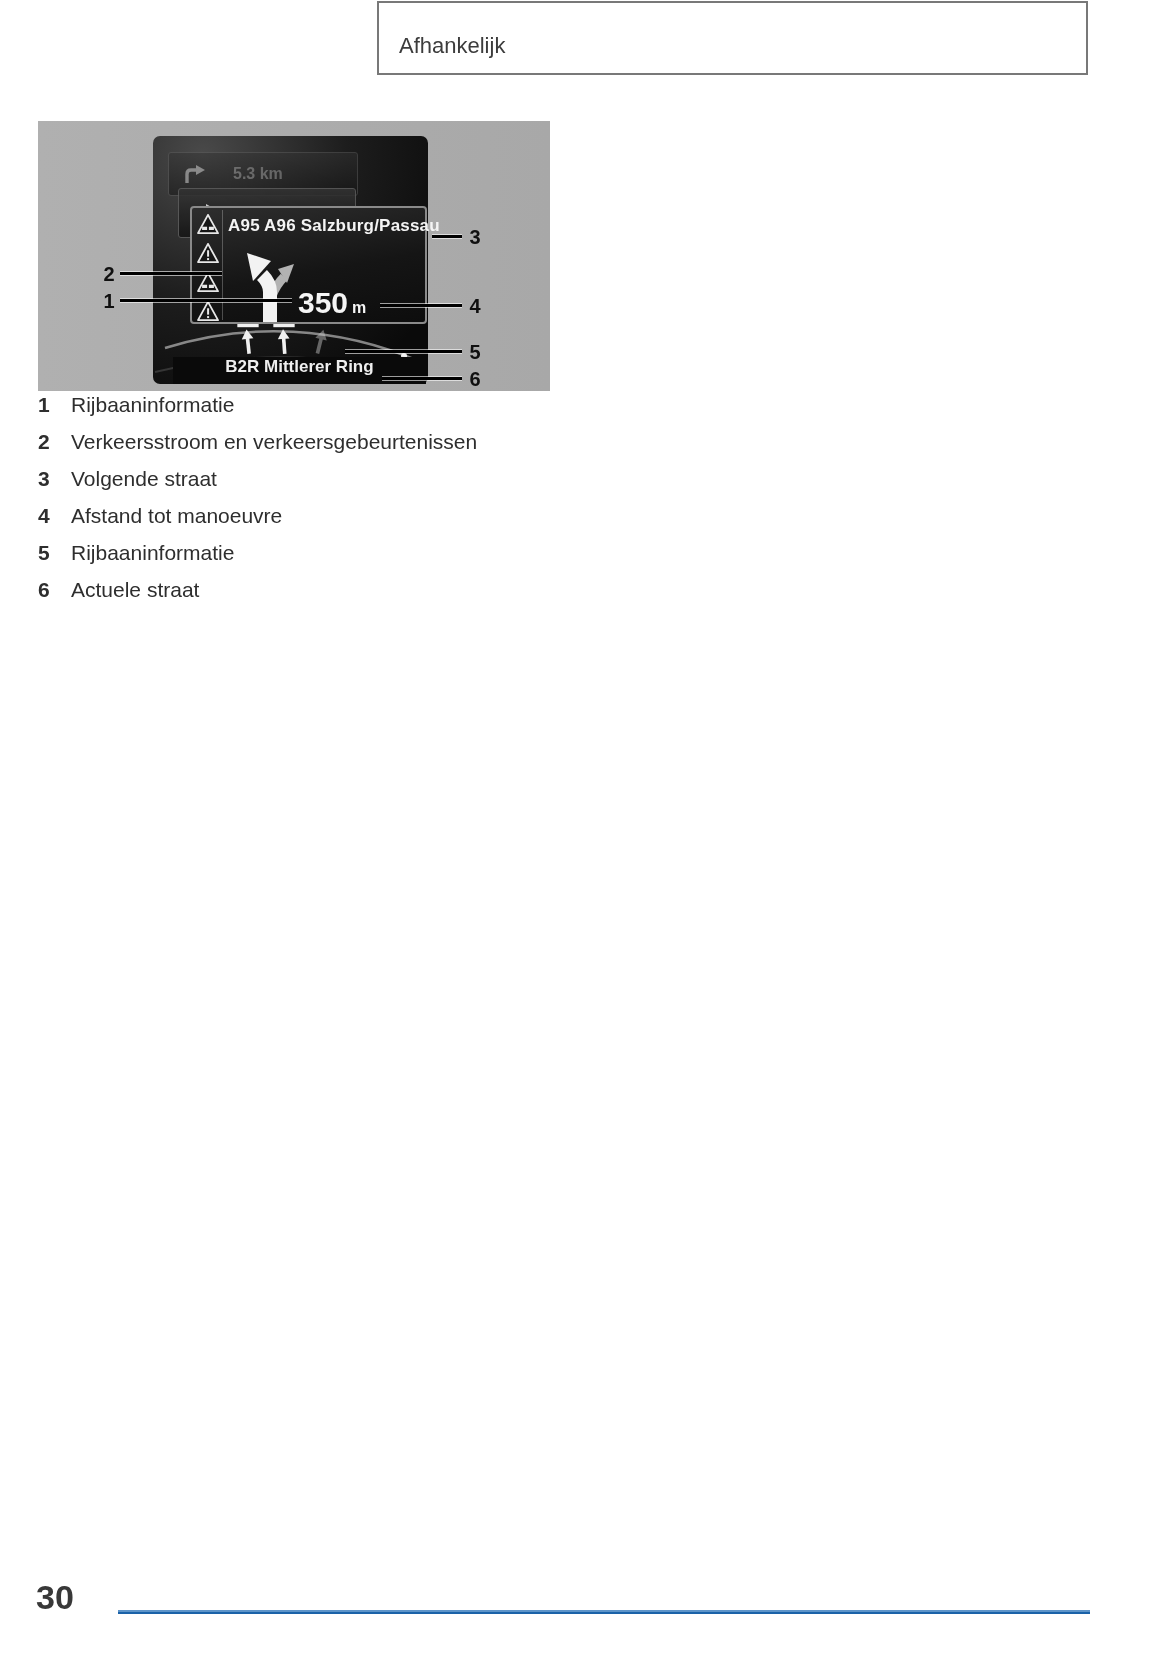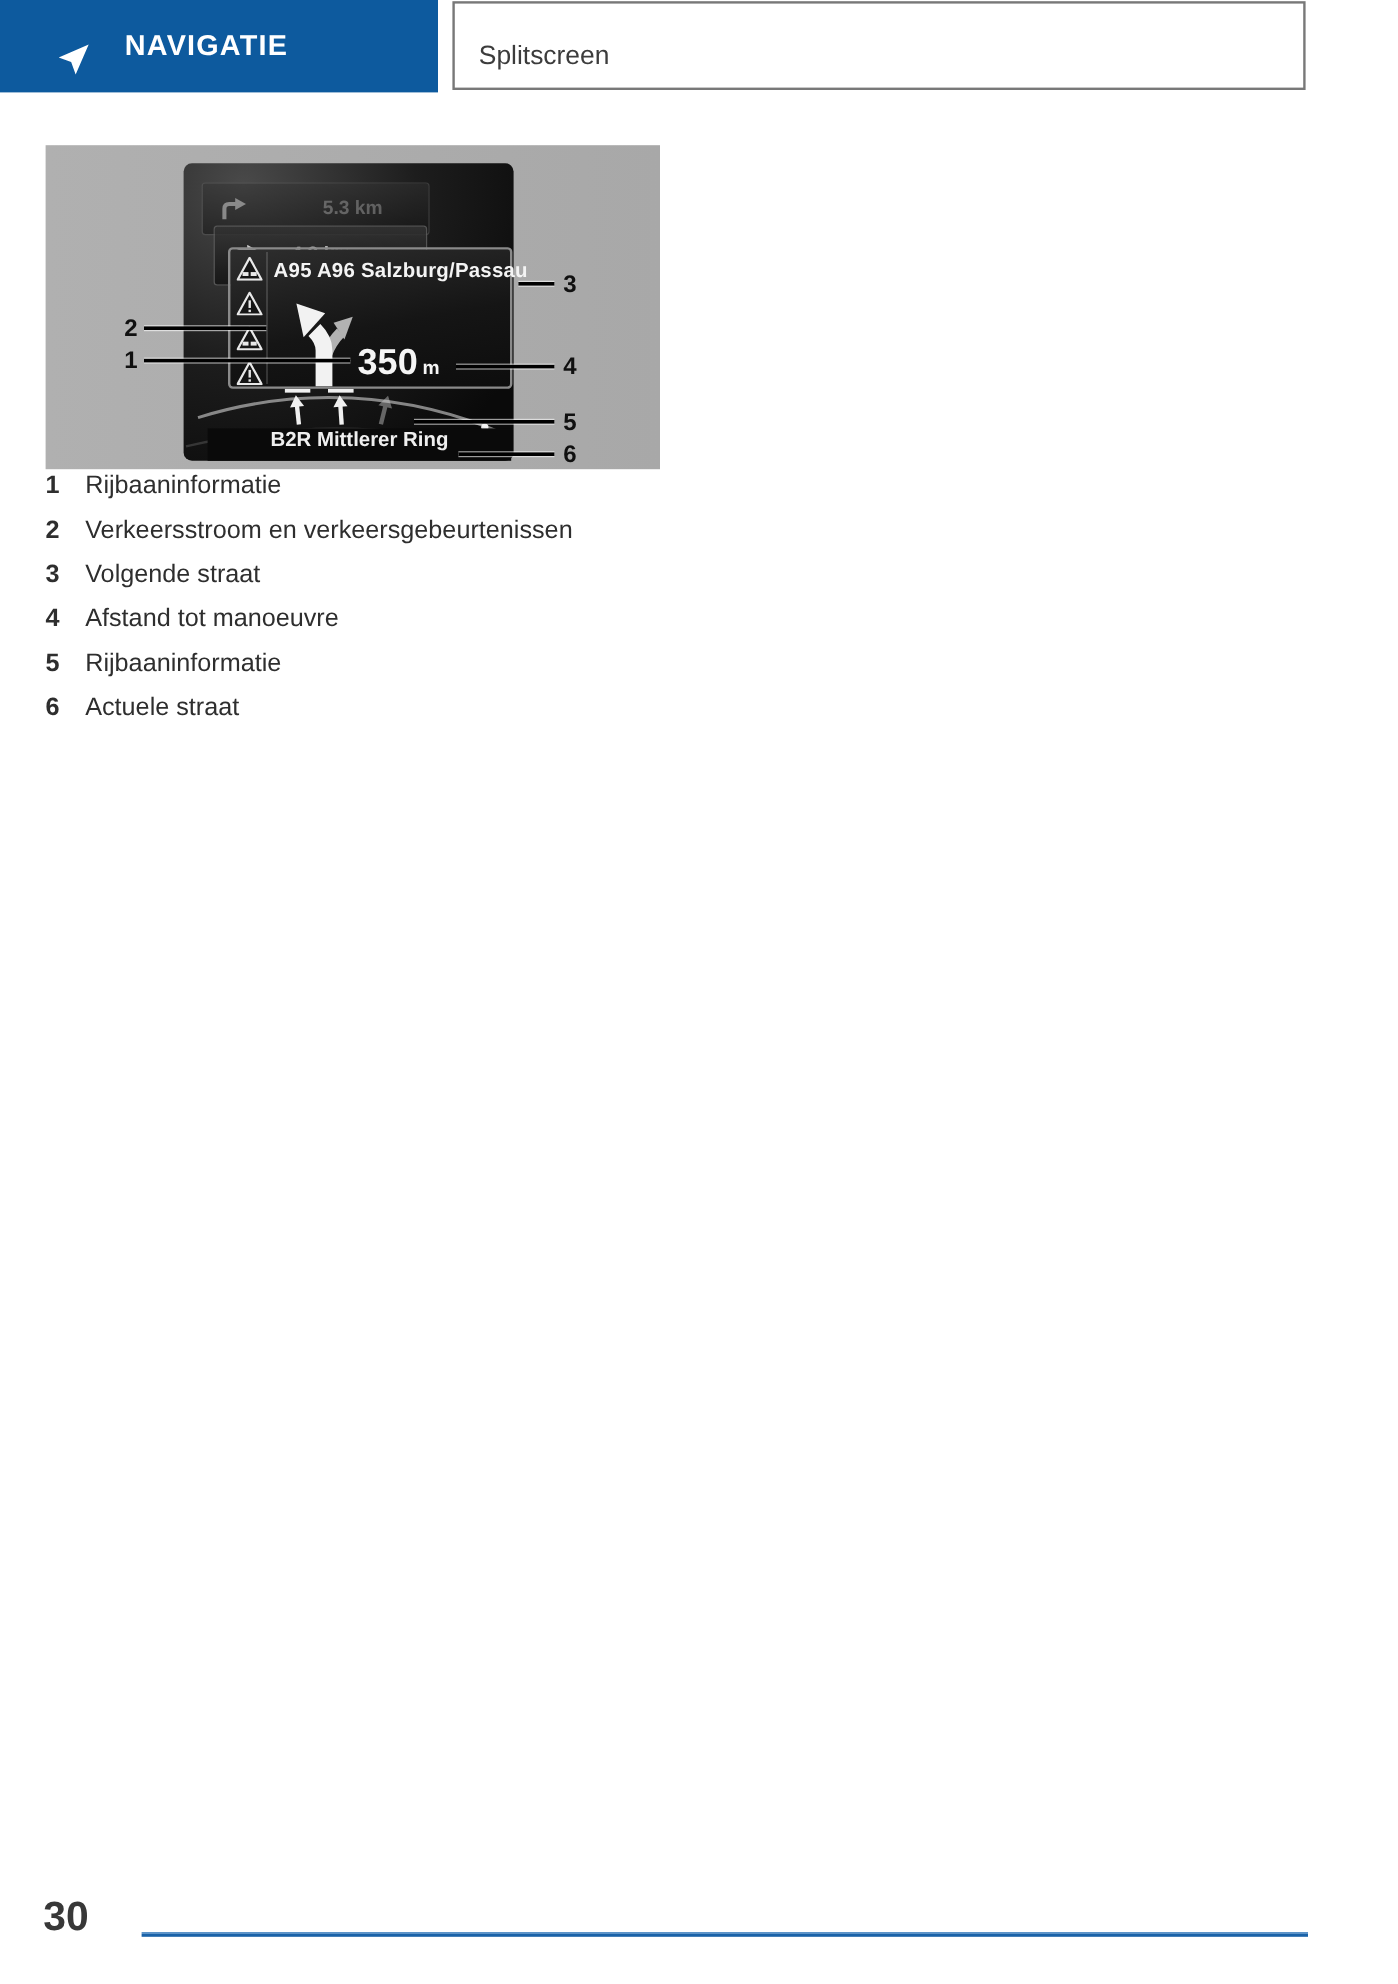--- a/index.html
+++ b/index.html
@@ -19,21 +19,21 @@
   
   .figure{position:absolute;left:38px;top:121px;width:512px;height:270px;
           background:linear-gradient(to right,#b0b0b0,#a8a8a8);}
   .screen{position:absolute;left:115px;top:15px;width:275px;height:248px;
           background:radial-gradient(circle at 18% 8%,#4a4a4a 0%,#1d1d1d 45%,#0a0a0a 85%);
           border-radius:7px;}
   .crv{position:absolute;left:0;top:0;width:100%;height:100%;}
 
   .navcard{position:absolute;box-sizing:border-box;border:1px solid #5d5d5d;border-radius:3px;
            background:linear-gradient(#343434,#141414);display:flex;align-items:center;}
-  .card1{left:15px;top:16px;width:190px;height:44px;opacity:.5;gap:36px;}
+  .card1{left:15px;top:16px;width:190px;height:44px;opacity:.5;}
   .card2{left:25px;top:52px;width:178px;height:50px;opacity:.85;}
   .navcard .tr-ico{margin-left:14px;width:24px;height:18px;flex:none;}
   .card-dist{margin-left:26px;font-size:16px;font-weight:bold;color:#c9c9c9;}
   .card1 .card-dist{color:#9a9a9a;}
 
   .main-panel{position:absolute;left:37px;top:70px;width:237px;height:118px;box-sizing:border-box;
               border:2px solid #8a8a8a;border-radius:4px;
               background:linear-gradient(170deg,#2e2e2e 0%,#151515 55%,#0d0d0d 100%);}
   .warn-col{position:absolute;left:2px;top:2px;bottom:2px;width:28px;
             border-right:1px solid rgba(255,255,255,.25);}
@@ -67,28 +67,22 @@
   .page-num{position:absolute;left:36px;top:1578px;color:#383838;
             font-size:34px;font-weight:bold;}
   .footer-rule{position:absolute;left:118px;top:1610px;width:972px;height:4px;
                background:linear-gradient(to bottom,#5d94c9 0%,#5d94c9 45%,#1a62a8 45%,#1a62a8 100%);}
 </style>
 </head>
 <body>
 
 <div class="page">
 
-  <div class="chapter-tab">
-    <svg class="nav-ico" viewBox="0 0 24 24">
-      <path d="M12 1.5 L19.5 20.5 L12 17 L4.5 20.5 Z" fill="#ffffff" transform="rotate(45 12 12)"></path>
-    </svg>
-    <span class="chapter-title">NAVIGATIE</span>
-  </div>
   <div class="section-box">
-    <span class="section-title">Splitscreen</span>
+    <span class="section-title">Afhankelijk</span>
   </div>
 
   <div class="figure">
 
     <div class="screen">
       <svg class="crv" viewBox="0 0 275 248">
         <path d="M12 212 C 95 186, 185 190, 268 226" stroke="rgba(230,230,230,.55)" stroke-width="2.5" fill="none"></path>
         <path d="M2 236 C 95 214, 200 216, 272 246" stroke="rgba(180,180,180,.22)" stroke-width="2" fill="none"></path>
         <circle cx="251" cy="220" r="3" fill="#ffffff" opacity=".9"></circle>
       </svg>

